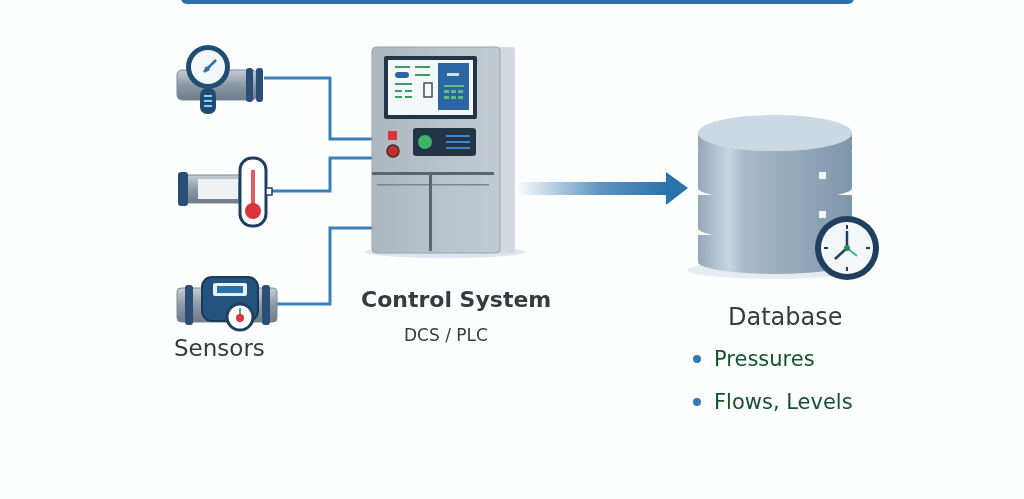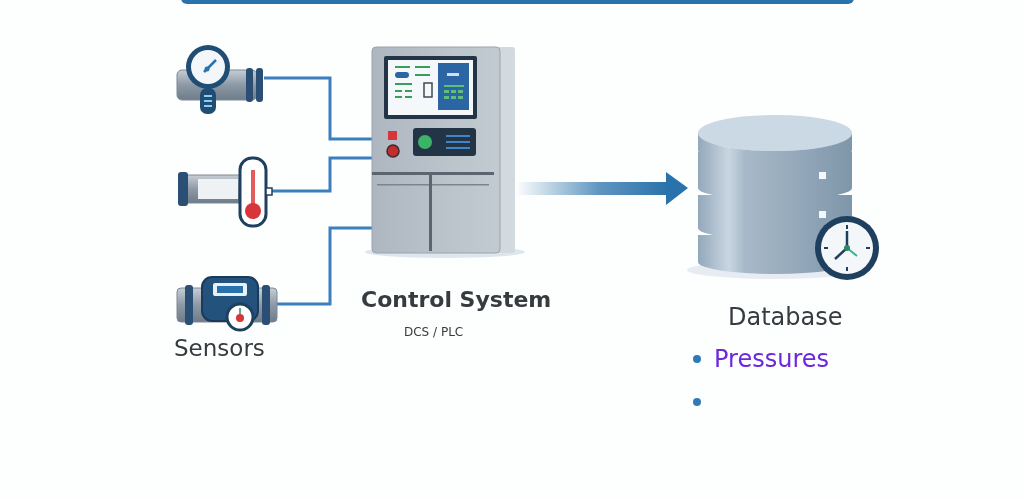--- a/index.html
+++ b/index.html
@@ -3,24 +3,24 @@
 <meta charset="utf-8">
 <style>
   html, body { margin:0; padding:0; }
   body { width:1024px; height:499px; background:#fdfefe; position:relative; overflow:hidden;
          font-family:"DejaVu Sans", sans-serif; color:#333; }
   .topbar { position:absolute; left:181px; top:-8px; width:673px; height:12px; background:#2a72ab; border-radius:0 0 6px 6px; }
   svg.diagram { position:absolute; left:0; top:0; }
   .label { position:absolute; color:#363b40; white-space:nowrap; }
   .sensors-label { left:174px; top:335px; font-size:23px; }
   .cs-title { left:361px; top:287px; font-size:22px;font-weight:bold; }
-  .cs-sub { left:404px; top:325px; font-size:12px; }
+  .cs-sub { left:404px; top:325px; font-size:17px; }
   .db-title { left:728px; top:303px; font-size:24px; }
   .db-list { position:absolute; left:693px; top:345px; margin:0; padding:0; list-style:none; }
-  .db-list li { font-size:24px; color:#6d28d9; height:43px; line-height:28px; position:relative; padding-left:21px; white-space:nowrap; }
+  .db-list li { font-size:21px; color:#14532d; height:43px; line-height:28px; position:relative; padding-left:21px; white-space:nowrap; }
   .db-list li .dot { position:absolute; left:0; top:10px; width:8px; height:8px; border-radius:50%; background:#2f7ab7; }
 </style>
 </head>
 <body>
 
 <div class="topbar"></div>
 
 <svg class="diagram" width="1024" height="499" viewBox="0 0 1024 499">
   <defs>
     <linearGradient id="arrowGrad" x1="0" x2="1" y1="0" y2="0">
@@ -155,14 +155,14 @@
     <circle cx="847" cy="248" r="3" fill="#2d8a5e"></circle>
   </g>
 </svg>
 
 <div class="label sensors-label">Sensors</div>
 <div class="label cs-title">Control System</div>
 <div class="label cs-sub">DCS / PLC</div>
 <div class="label db-title">Database</div>
 <ul class="db-list">
   <li><span class="dot"></span><span>Pressures</span></li>
-  <li><span class="dot"></span></li>
+  <li><span class="dot"></span><span>Flows, Levels</span></li>
 </ul>
 
 </body></html>

